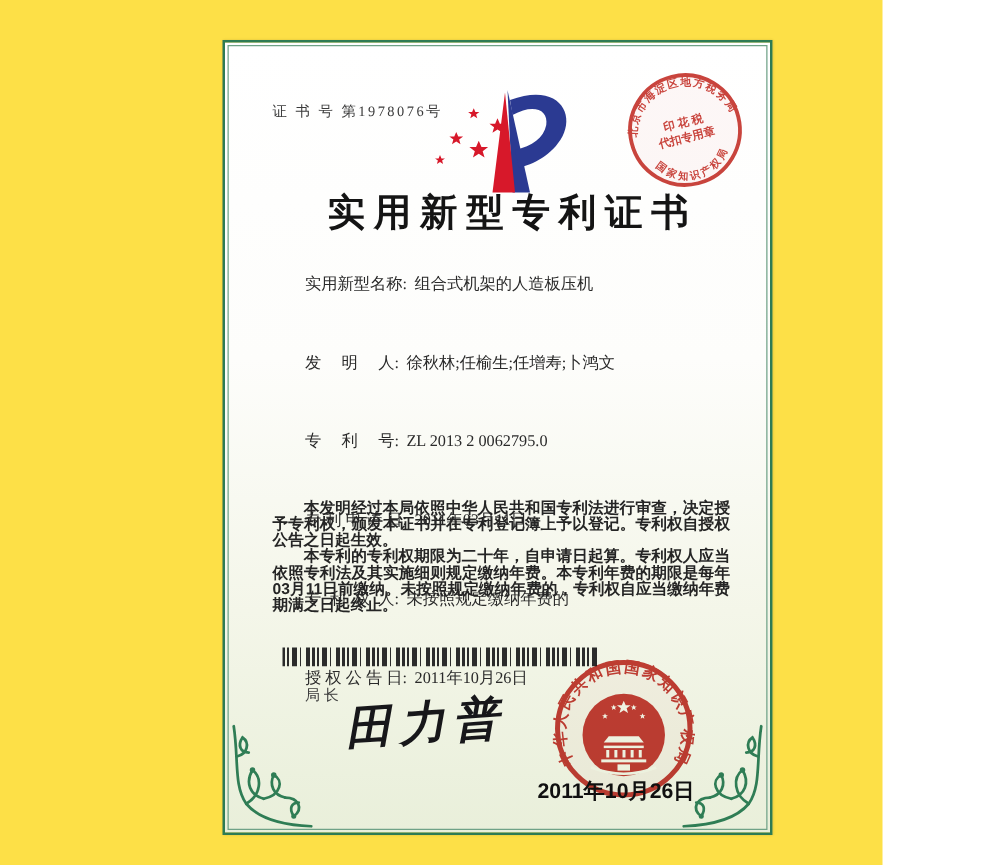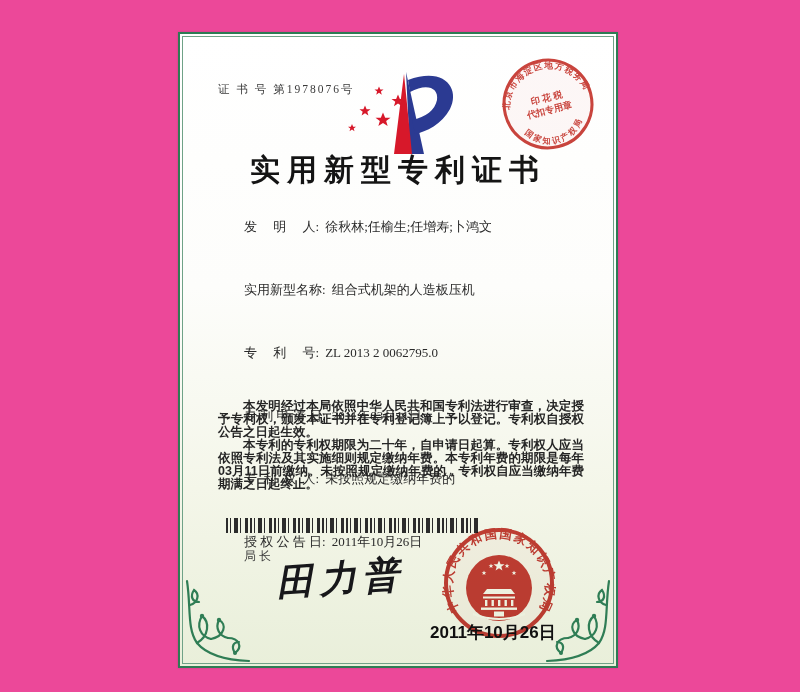--- a/index.html
+++ b/index.html
@@ -1,33 +1,33 @@
 <!DOCTYPE html>
 <html><head>
 <meta charset="utf-8">
 <style>
   html,body{margin:0;padding:0;background:#ffffff;width:800px;height:692px;overflow:hidden;
     font-family:"Liberation Serif","DejaVu Serif",serif;}
-  .stage{position:relative;width:800px;height:692px;background:#ec4899;}
+  .stage{position:relative;width:706px;height:692px;background:#fde047;}
 
   
   .cert{position:absolute;left:178px;top:32px;width:440px;height:636px;box-sizing:border-box;
     border:2px solid #2e7b54;
     background:linear-gradient(180deg,#ffffff 0%,#fdfdfb 40%,#f4f6e9 72%,#e9efda 100%);
     box-shadow:0 0 2px rgba(0,0,0,.15);}
   .cert .inner-line{position:absolute;inset:2px;border:1px solid #6fa287;pointer-events:none;}
 
   .cert-no{position:absolute;left:38px;top:48px;font-size:11.5px;letter-spacing:2px;color:#3a3a3a;white-space:pre;}
 
   .logo{position:absolute;left:158px;top:30px;width:124px;height:92px;}
 
   .tax-seal{position:absolute;left:320px;top:22px;width:96px;height:96px;
     transform:rotate(-14deg);opacity:.92;mix-blend-mode:multiply;}
 
-  .title{position:absolute;left:0;top:116px;width:100%;text-align:center;
+  .title{position:absolute;left:12px;top:116px;width:100%;text-align:center;
     font-size:30px;font-weight:bold;letter-spacing:7px;color:#141414;}
 
   .fields{position:absolute;left:38px;top:172px;width:370px;font-size:13px;color:#2a2a2a;}
   .field-row{margin-bottom:21px;line-height:14px;white-space:pre;}
   .field-label{white-space:pre;}
   .field-value{white-space:pre;margin-left:6px;}
 
   .paras{position:absolute;left:38px;top:366px;width:366px;
     font-family:"Liberation Sans","DejaVu Sans",sans-serif;
     font-size:12.5px;font-weight:600;color:#252525;line-height:13px;text-align:justify;}
@@ -95,24 +95,24 @@
         <textPath href="#taxBottom" startOffset="50%" text-anchor="middle">国家知识产权局</textPath>
       </text>
       <text x="47" y="44" font-size="9" fill="#c5342c" text-anchor="middle" font-weight="bold">印 花 税</text>
       <text x="47" y="56" font-size="9" fill="#c5342c" text-anchor="middle" font-weight="bold">代扣专用章</text>
     </svg>
 
     <div class="title">实用新型专利证书</div>
 
     <div class="fields">
       <div class="field-row">
-        <span class="field-label">发　 明　 人:</span><span class="field-value">徐秋林;任榆生;任增寿;卜鸿文</span>
+        <span class="field-label">实用新型名称:</span><span class="field-value">组合式机架的人造板压机</span>
       </div>
       <div class="field-row">
-        <span class="field-label">实用新型名称:</span><span class="field-value">组合式机架的人造板压机</span>
+        <span class="field-label">发　 明　 人:</span><span class="field-value">徐秋林;任榆生;任增寿;卜鸿文</span>
       </div>
       <div class="field-row">
         <span class="field-label">专　 利　 号:</span><span class="field-value">ZL 2013 2 0062795.0</span>
       </div>
       <div class="field-row">
         <span class="field-label">专 利 申 请 日:</span><span class="field-value">2011年03月11日</span>
       </div>
       <div class="field-row">
         <span class="field-label">专  利  权  人:</span><span class="field-value">未按照规定缴纳年费的</span>
       </div>

